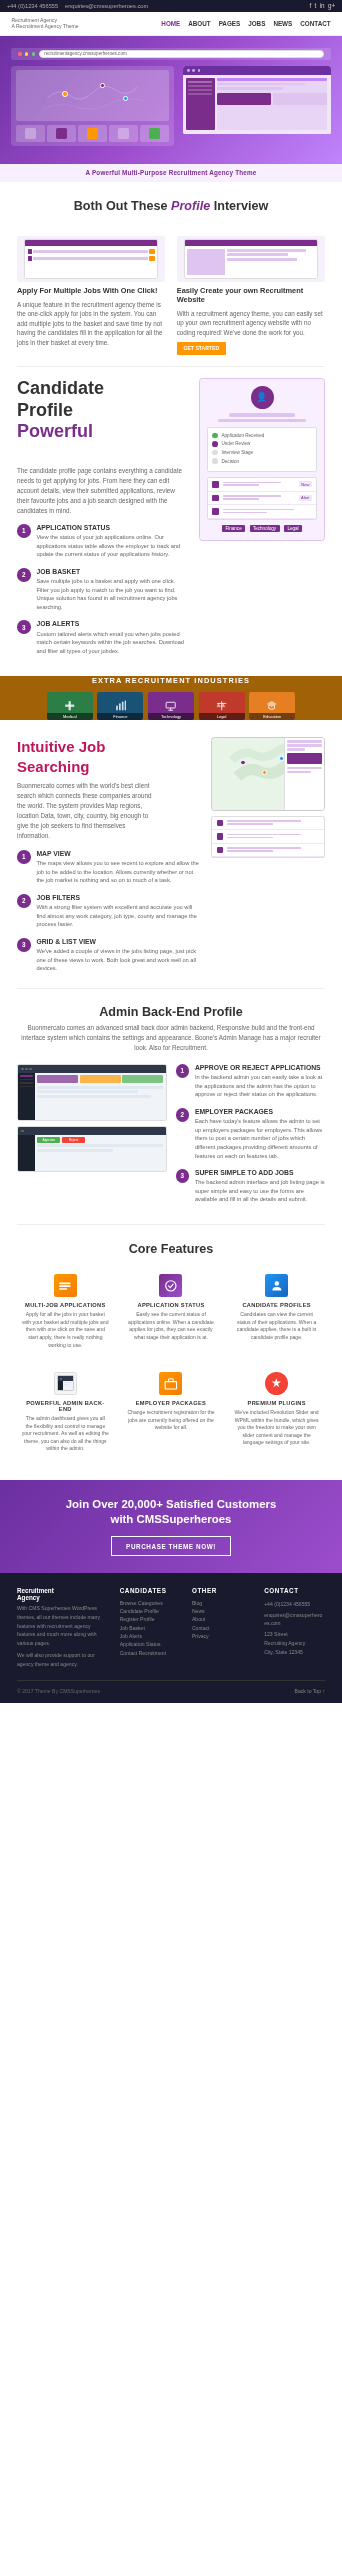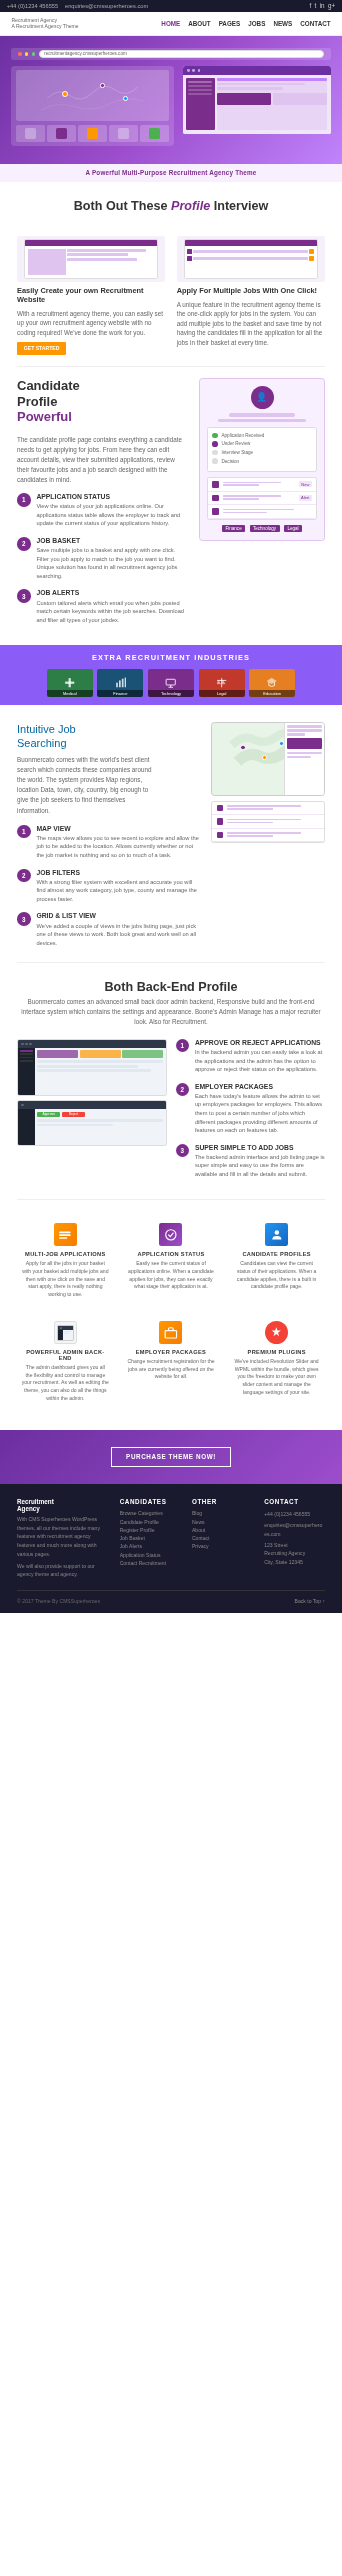--- a/index.html
+++ b/index.html
@@ -187,24 +187,24 @@
     .candidate-section {
       padding: 11.4px 17px;
       display: flex;
       gap: 11.4px;
       align-items: flex-start;
     }
     .candidate-left { flex: 1; }
     .candidate-right { width: 126px; }
 
     .candidate-title {
-      font-size: 13px;
+      font-size: 18px;
       font-weight: bold;
       color: #333;
-      margin-bottom: 10px;
+      margin-bottom: 23px;
       line-height: 1.2;
     }
     .candidate-title span { color: #7b2d8b; }
     .candidate-desc { font-size: 6.3px; color: #666; line-height: 1.6; margin-bottom: 8px; }
 
     .feature-item {
       display: flex;
       gap: 5.7px;
       margin-bottom: 9px;
       align-items: flex-start;
@@ -255,22 +255,22 @@
       color: #fff;
       font-size: 4.6px;
       padding: 1.1px 3.4px;
       border-radius: 1.1px;
       margin: 1.1px;
     }
     .profile-tags { text-align: center; margin-top: 3.4px; }
 
     
     .industries-section {
-      background: #8b5cf6;
-      padding: 8px 17px;
+      background: #a16207;
+      padding: 0 17px;
       text-align: center;
     }
     .industries-title {
       font-size: 7.4px;
       font-weight: bold;
       color: #fff;
       letter-spacing: 1.1px;
       margin-bottom: 6.8px;
     }
     .industries-grid {
@@ -736,55 +736,55 @@
     <span>Both Out These </span><em style="color:#7b2d8b;font-style:italic;">Profile</em><span> Interview</span>
   </h2>
 </div>
 
 <div class="two-col">
   <div class="two-col-item">
     <div class="mini-mockup">
       <div class="mini-mockup-inner">
         <div class="mini-mockup-header"></div>
         <div class="mini-mockup-content">
+          <div style="flex:1;display:flex;flex-direction:column;gap:1.1px;">
+            <div style="display:flex;gap:1.1px;align-items:center;">
+              <div style="width:4.6px;height:4.6px;background:#7b2d8b;border-radius:0.6px;flex-shrink:0;"></div>
+              <div class="mini-bar" style="height:2.3px;flex:1;"></div>
+              <div style="width:5.7px;height:5.7px;border-radius:1.1px;background:#ff9800;flex-shrink:0;"></div>
+            </div>
+            <div style="display:flex;gap:1.1px;align-items:center;">
+              <div style="width:4.6px;height:4.6px;background:#7b2d8b;border-radius:0.6px;flex-shrink:0;"></div>
+              <div class="mini-bar" style="height:2.3px;flex:1;"></div>
+              <div style="width:5.7px;height:5.7px;border-radius:1.1px;background:#ff9800;flex-shrink:0;"></div>
+            </div>
+          </div>
+        </div>
+      </div>
+    </div>
+    <h3>Apply For Multiple Jobs With One Click!</h3>
+    <p>A unique feature in the recruitment agency theme is the one-click apply for jobs in the system. You can add multiple jobs to the basket and save time by not having the candidates fill in the application for all the jobs in their basket at every time.</p>
+  </div>
+  <div class="two-col-item">
+    <div class="mini-mockup">
+      <div class="mini-mockup-inner">
+        <div class="mini-mockup-header"></div>
+        <div class="mini-mockup-content">
           <div class="mini-bar" style="width:30%;height:100%;"></div>
           <div style="flex:1;display:flex;flex-direction:column;gap:1.7px;">
             <div class="mini-bar" style="height:2.9px;width:90%;"></div>
             <div class="mini-bar" style="height:2.9px;width:70%;"></div>
             <div class="mini-bar" style="height:2.9px;width:80%;"></div>
           </div>
         </div>
       </div>
     </div>
     <h3>Easily Create your own Recruitment Website</h3>
     <p>With a recruitment agency theme, you can easily set up your own recruitment agency website with no coding required! We've done the work for you.</p>
     <button class="btn-primary" style="margin-top:4.6px;font-size:5.1px;">GET STARTED</button>
-  </div>
-  <div class="two-col-item">
-    <div class="mini-mockup">
-      <div class="mini-mockup-inner">
-        <div class="mini-mockup-header"></div>
-        <div class="mini-mockup-content">
-          <div style="flex:1;display:flex;flex-direction:column;gap:1.1px;">
-            <div style="display:flex;gap:1.1px;align-items:center;">
-              <div style="width:4.6px;height:4.6px;background:#7b2d8b;border-radius:0.6px;flex-shrink:0;"></div>
-              <div class="mini-bar" style="height:2.3px;flex:1;"></div>
-              <div style="width:5.7px;height:5.7px;border-radius:1.1px;background:#ff9800;flex-shrink:0;"></div>
-            </div>
-            <div style="display:flex;gap:1.1px;align-items:center;">
-              <div style="width:4.6px;height:4.6px;background:#7b2d8b;border-radius:0.6px;flex-shrink:0;"></div>
-              <div class="mini-bar" style="height:2.3px;flex:1;"></div>
-              <div style="width:5.7px;height:5.7px;border-radius:1.1px;background:#ff9800;flex-shrink:0;"></div>
-            </div>
-          </div>
-        </div>
-      </div>
-    </div>
-    <h3>Apply For Multiple Jobs With One Click!</h3>
-    <p>A unique feature in the recruitment agency theme is the one-click apply for jobs in the system. You can add multiple jobs to the basket and save time by not having the candidates fill in the application for all the jobs in their basket at every time.</p>
   </div>
 </div>
 
 <div class="divider"></div>
 
 <div class="candidate-section">
   <div class="candidate-left">
     <h2 class="candidate-title">
       Candidate<br>Profile<br><span>Powerful</span>
     </h2>
@@ -927,21 +927,21 @@
           </svg>
       </div>
       <div class="industry-label">Education</div>
     </div>
   </div>
 </div>
 
 <div style="padding:17px 17px 5.7px;">
   <div class="intuitive-content">
     <div class="intuitive-left">
-      <h2 style="font-size:11px;font-weight:normal;color:#0369a1;margin-bottom:4.6px;line-height:1.3;">Intuitive Job<br>Searching</h2>
+      <h2 style="font-size:15px;font-weight:bold;color:#be185d;margin-bottom:4.6px;line-height:1.3;">Intuitive Job<br>Searching</h2>
       <p class="intuitive-desc">Buonmercato comes with the world's best client search which connects these companies around the world. The system provides Map regions, location Data, town, city, country, big enough to give the job seekers to find themselves information.</p>
 
       <div class="feature-item">
         <div class="feature-num">1</div>
         <div class="feature-text">
           <h4>MAP VIEW</h4>
           <p>The maps view allows you to see recent to explore and allow the job to be added to the location. Allows currently whether or not the job market is nothing and so on to much of a task.</p>
         </div>
       </div>
       <div class="feature-item">
@@ -1004,21 +1004,21 @@
           </div>
         </div>
       </div>
     </div>
   </div>
 </div>
 
 <div class="divider"></div>
 
 <div class="admin-section">
-  <h2>Both Back-End Profile</h2>
+  <h2>Admin Back-End Profile</h2>
   <p class="admin-desc">Buonmercato comes an advanced small back door admin backend, Responsive build and the front-end interface system which contains the settings and appearance. Boone's Admin Manage has a major recruiter look. Also for Recruitment.</p>
 
   <div class="admin-content">
 
     <div class="admin-screenshots">
       <div class="admin-mockup">
         <div class="admin-mockup-header">
           <div class="admin-mockup-dot"></div>
           <div class="admin-mockup-dot"></div>
           <div class="admin-mockup-dot"></div>
@@ -1084,20 +1084,21 @@
           <p>The backend admin interface and job listing page is super simple and easy to use the forms are available and fill in all the details and submit.</p>
         </div>
       </div>
     </div>
   </div>
 </div>
 
 <div class="divider"></div>
 
 <div class="core-section">
+  <h2>Core Features</h2>
   <div class="core-grid">
 
     <div class="core-item">
       <div class="core-icon">
         <div class="core-icon-multi" style="width:23px;height:23px;display:flex;align-items:center;justify-content:center;">
           <svg width="13.7" height="13.7" viewBox="0 0 24 24">
             <rect x="2" y="6" width="20" height="3" rx="1" fill="white"></rect>
             <rect x="2" y="11" width="20" height="3" rx="1" fill="white"></rect>
             <rect x="2" y="16" width="14" height="3" rx="1" fill="white"></rect>
           </svg>
@@ -1175,20 +1176,24 @@
           </svg>
         </div>
       </div>
       <h4>PREMIUM PLUGINS</h4>
       <p>We've included Revolution Slider and WPML within the bundle, which gives you the freedom to make your own slider content and manage the language settings of your site.</p>
     </div>
   </div>
 </div>
 
 <div class="cta-banner">
+  <h2>
+    <span>Join Over 20,000+ Satisfied Customers</span><br>
+    <span>with CMSSuperheroes</span>
+  </h2>
   <button class="cta-btn">PURCHASE THEME NOW!</button>
 </div>
 
 <div class="footer">
   <div class="footer-grid">
 
     <div class="footer-col">
       <div class="footer-logo">
         <span style="white-space:pre-line;font-size:6.3px;font-weight:bold;color:#fff;">Recruitment
 Agency</span>

